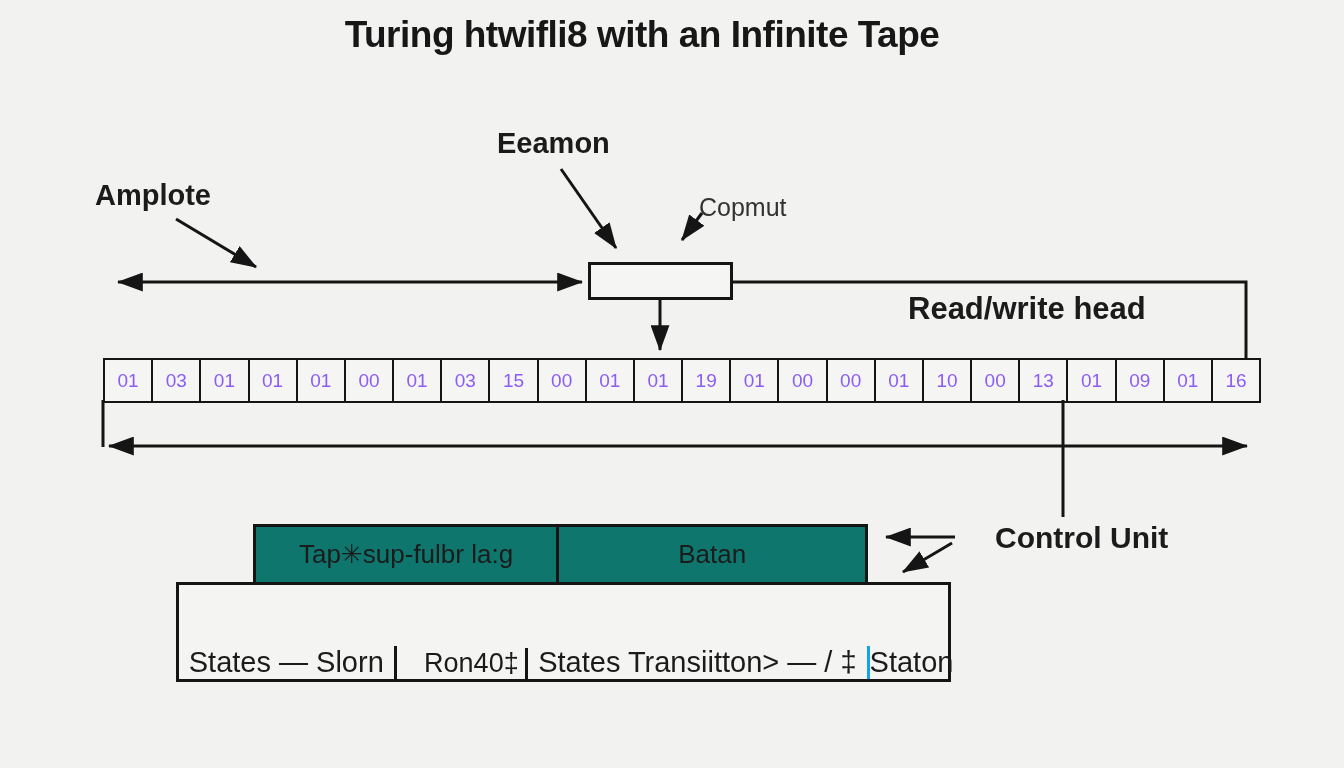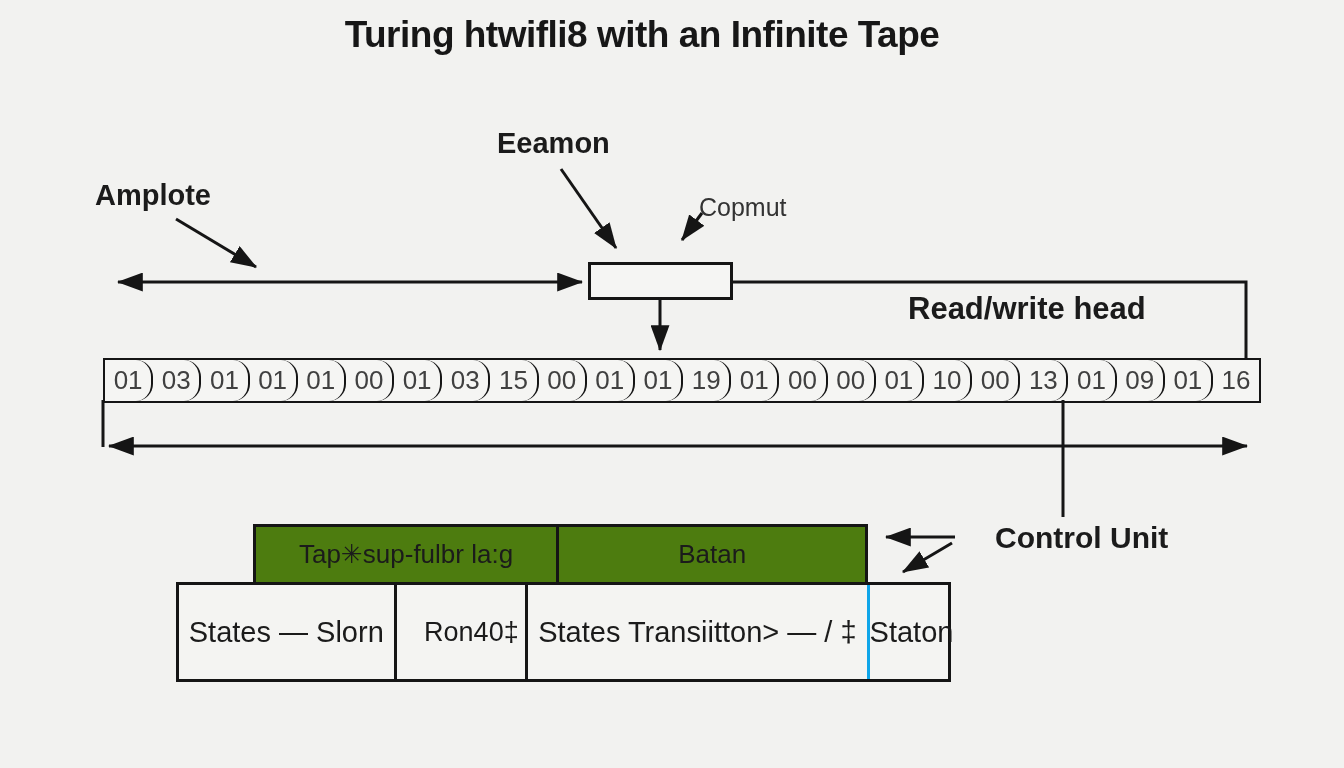--- a/index.html
+++ b/index.html
@@ -29,40 +29,39 @@
     position:absolute;left:588px;top:262px;width:139px;height:32px;
     border:3px solid #151515;background:#f5f5f3;
   }
 
   .tape{
     position:absolute;left:103px;top:358px;width:1154px;height:41px;
     display:flex;border:2.5px solid #151515;background:#f5f5f3;
   }
   .tape-cell{
     flex:1;display:flex;align-items:center;justify-content:center;
-    font-size:26px;font-weight:500;color:#404040;
+    font-size:19px;font-weight:500;color:#8b5cf6;
     border-right:2px solid #151515;
-    border-radius:17px;
   }
   .tape-cell:last-child{border-right:none;}
 
   .ctl-header{
     position:absolute;left:253px;top:524px;width:609px;height:55px;
-    display:flex;border:3px solid #151515;background:#4d7c0f;z-index:2;
+    display:flex;border:3px solid #151515;background:#0f766e;z-index:2;
   }
   .ctl-header .cell{
     display:flex;align-items:center;justify-content:center;
     font-size:26px;font-weight:500;color:#1b1b1b;
   }
   .ctl-header .c0{flex:0 0 49.3%;border-right:3px solid #151515;}
   .ctl-header .c1{flex:1;}
 
   .ctl-main{
     position:absolute;left:176px;top:582px;width:769px;height:94px;
-    display:flex;border:3px solid #151515;background:#f4f4f2;z-index:3;
+    display:flex;border:3px solid #151515;background:#f4f4f2;z-index:3;align-items:flex-end;
   }
   .ctl-main .cell{
     display:flex;align-items:center;justify-content:center;
     font-size:29px;font-weight:500;color:#1b1b1b;white-space:nowrap;
   }
   .ctl-main .c0{flex:0 0 27.9%;border-right:3px solid #151515;}
   .ctl-main .c1{flex:0 0 14.0%;border-right:3px solid #151515;font-size:27px;margin-left:21px;}
   .ctl-main .c2{flex:0 0 44.0%;border-right:3px solid #0ea5e9;}
   .ctl-main .c3{flex:1;}
 

